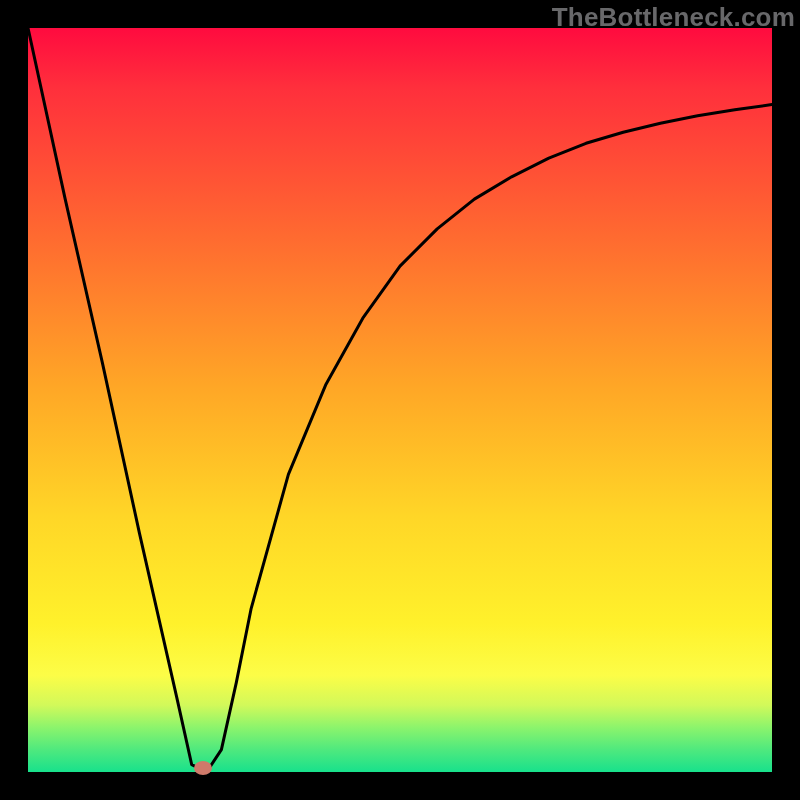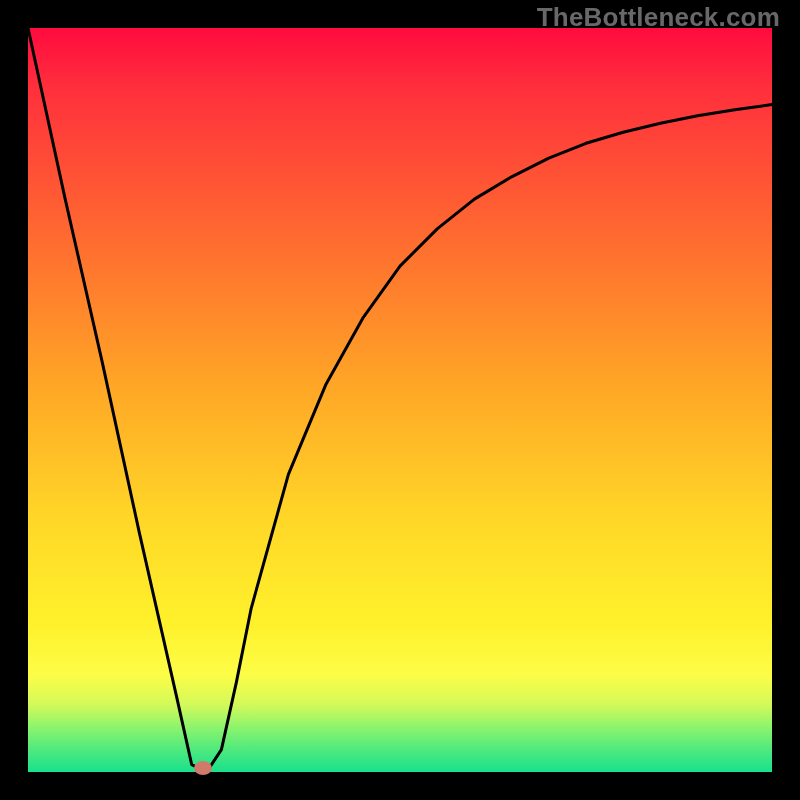--- a/index.html
+++ b/index.html
@@ -6,21 +6,21 @@
   html, body { width: 800px; height: 800px; overflow: hidden; background: #000; }
   .frame {
     position: relative;
     width: 800px;
     height: 800px;
     background: #000;
   }
   .watermark {
     position: absolute;
     top: 2px;
-    right: 20px;
+    right: 5px;
     font-family: Arial, Helvetica, sans-serif;
     font-size: 26px;
     font-weight: 600;
     color: #68686a;
     letter-spacing: 0.2px;
   }
   .plot {
     position: absolute;
     left: 28px;
     top: 28px;

